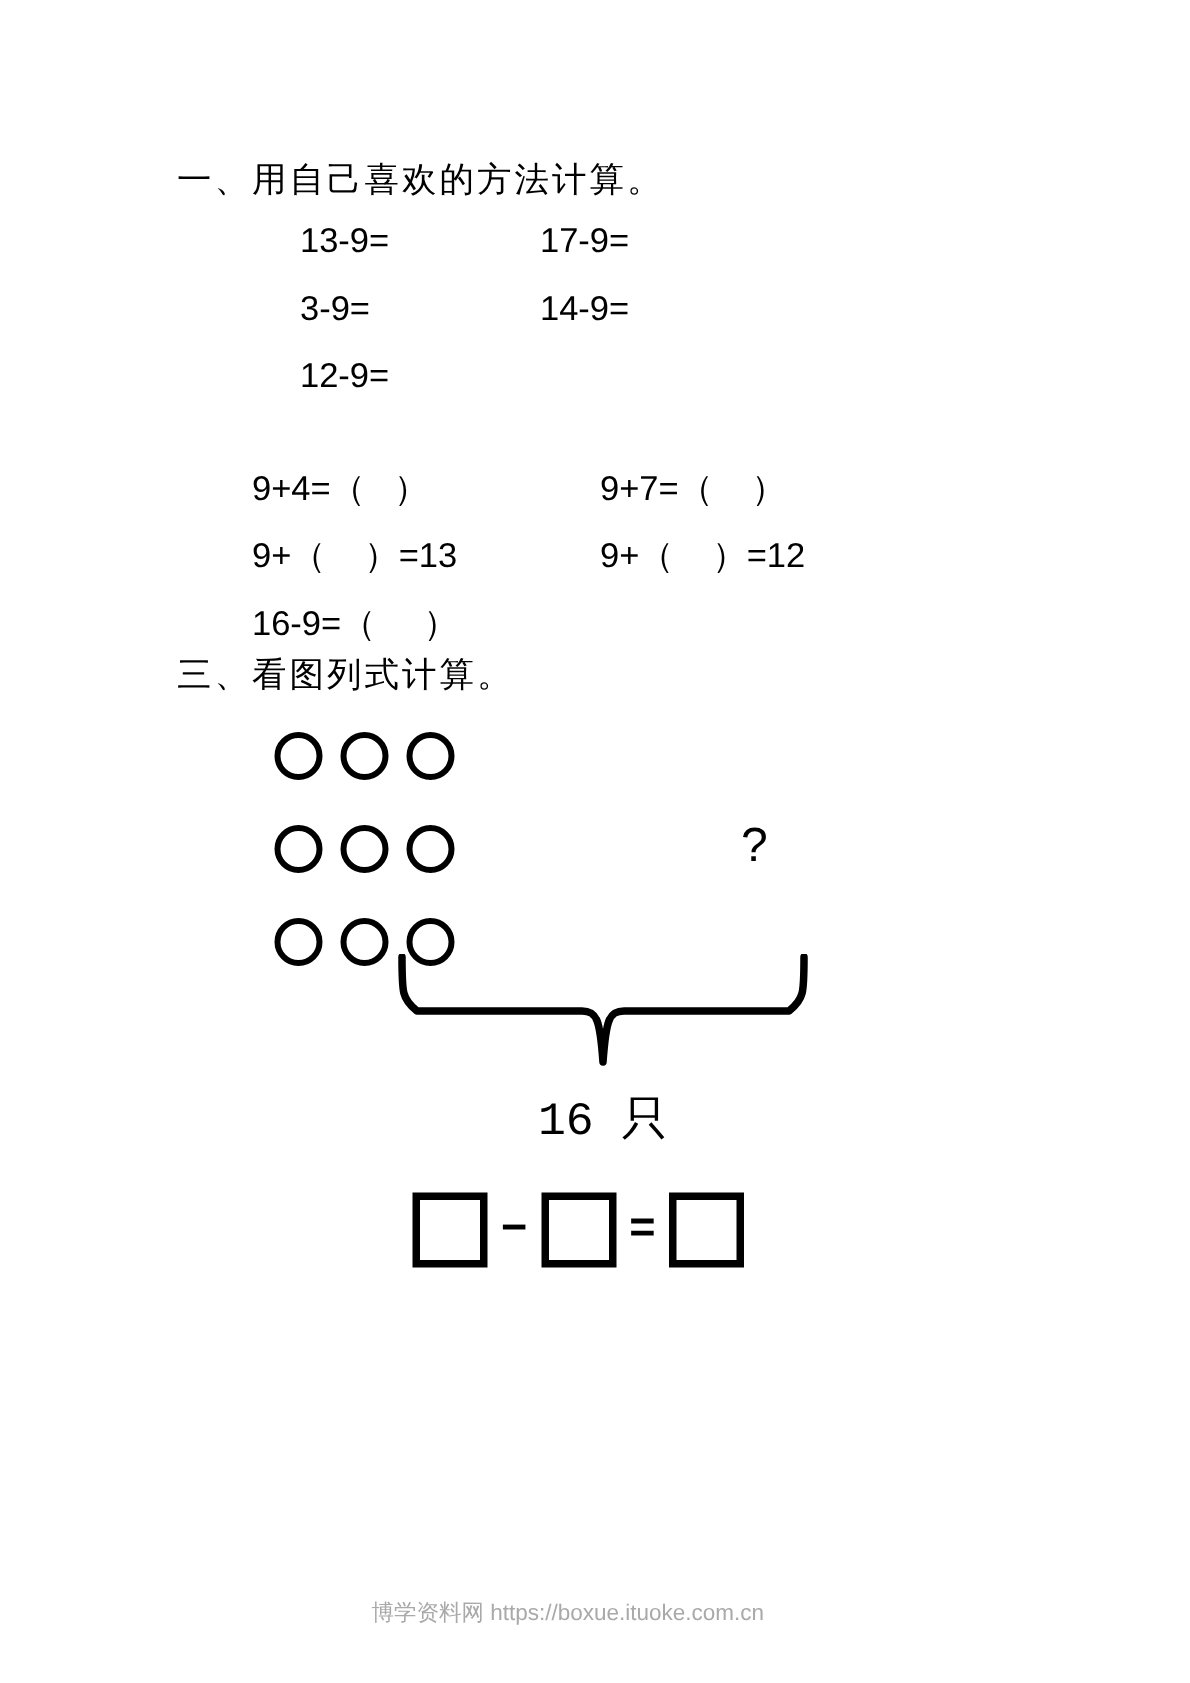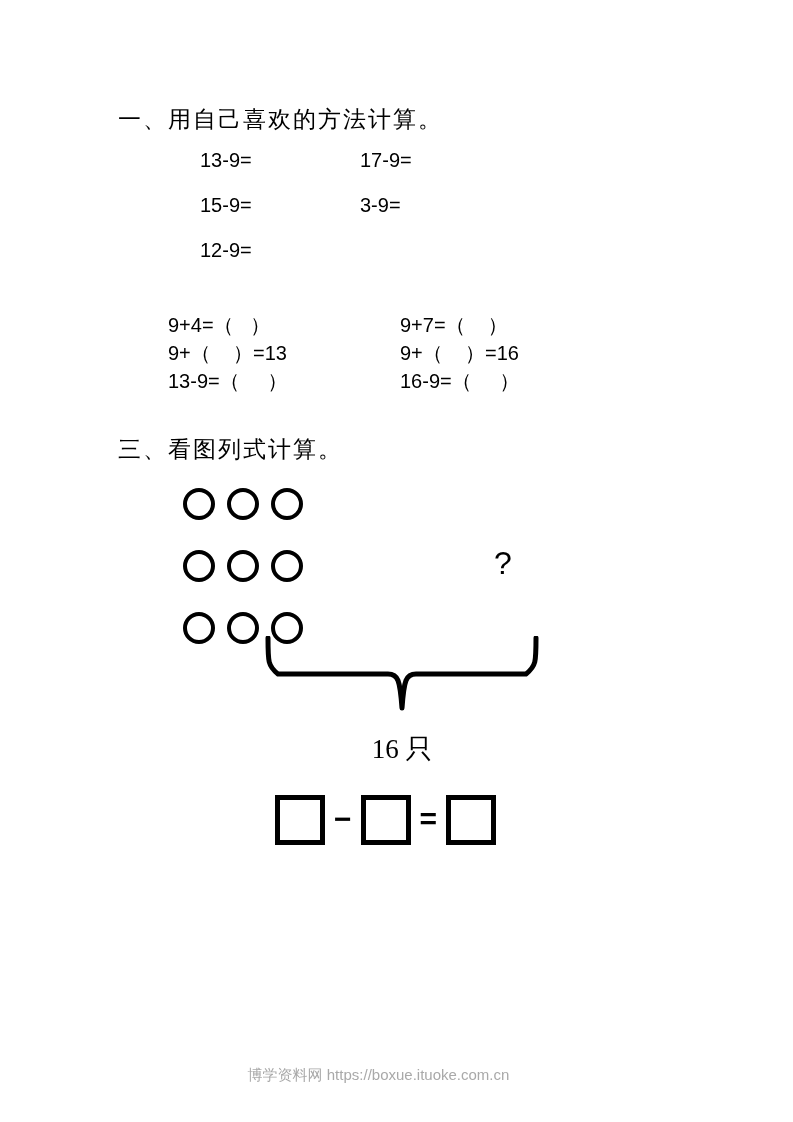--- a/index.html
+++ b/index.html
@@ -43,24 +43,25 @@
   #grid-section-1 {
     left: 200px;
     top: 146px;
     grid-template-columns: 160px auto;
     row-gap: 17px;
   }
   #grid-section-2 {
     left: 168px;
     top: 311px;
     grid-template-columns: 232px auto;
+    row-gap: 17px;
   }
   .problem-cell {
     font-family: "Liberation Sans", sans-serif;
-    font-size: 20px;
+    font-size: 23px;
     line-height: 28px;
     white-space: pre;
     color: #000;
   }
 
   
   .circle-rows {
     position: absolute;
     left: 183px;
     top: 488px;
@@ -96,22 +97,22 @@
     top: 636px;
   }
 
   
   #total-label {
     position: absolute;
     left: 262px;
     top: 732px;
     width: 280px;
     text-align: center;
-    font-family: Liberation Serif, serif;
-    font-size: 27px;
+    font-family: Liberation Mono, monospace;
+    font-size: 31px;
     line-height: 34px;
     color: #000;
     white-space: pre;
   }
 
   
   #equation-row {
     position: absolute;
     left: 275px;
     top: 795px;
@@ -151,32 +152,31 @@
 </head>
 <body>
 
 <div class="page">
 
   <div class="section-heading" id="heading-1">一、用自己喜欢的方法计算。</div>
 
   <div class="problem-grid" id="grid-section-1">
     <div class="problem-cell">13-9=</div>
     <div class="problem-cell">17-9=</div>
-    <div class="problem-cell">15-9=</div>
     <div class="problem-cell">3-9=</div>
+    <div class="problem-cell">14-9=</div>
     <div class="problem-cell">12-9=</div>
   </div>
 
 
   <div class="problem-grid" id="grid-section-2">
     <div class="problem-cell">9+4=（   ）</div>
     <div class="problem-cell">9+7=（    ）</div>
     <div class="problem-cell">9+（    ）=13</div>
-    <div class="problem-cell">9+（    ）=16</div>
-    <div class="problem-cell">13-9=（     ）</div>
+    <div class="problem-cell">9+（    ）=12</div>
     <div class="problem-cell">16-9=（     ）</div>
   </div>
 
   <div class="section-heading" id="heading-3">三、看图列式计算。</div>
 
   <div class="circle-rows">
     <div class="circle-row">
       <div class="circle"></div>
       <div class="circle"></div>
       <div class="circle"></div>

